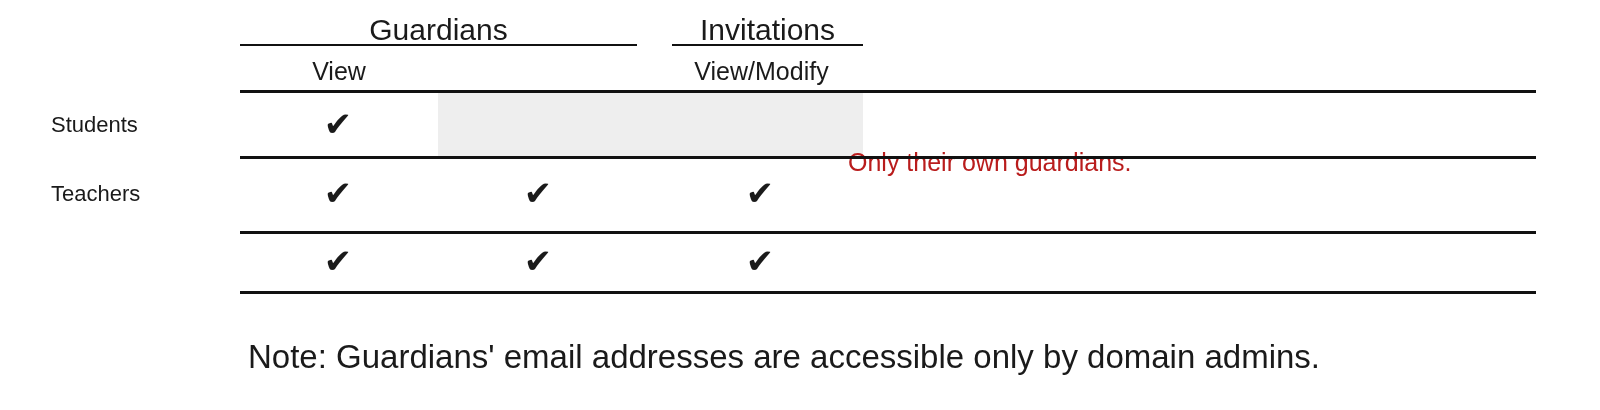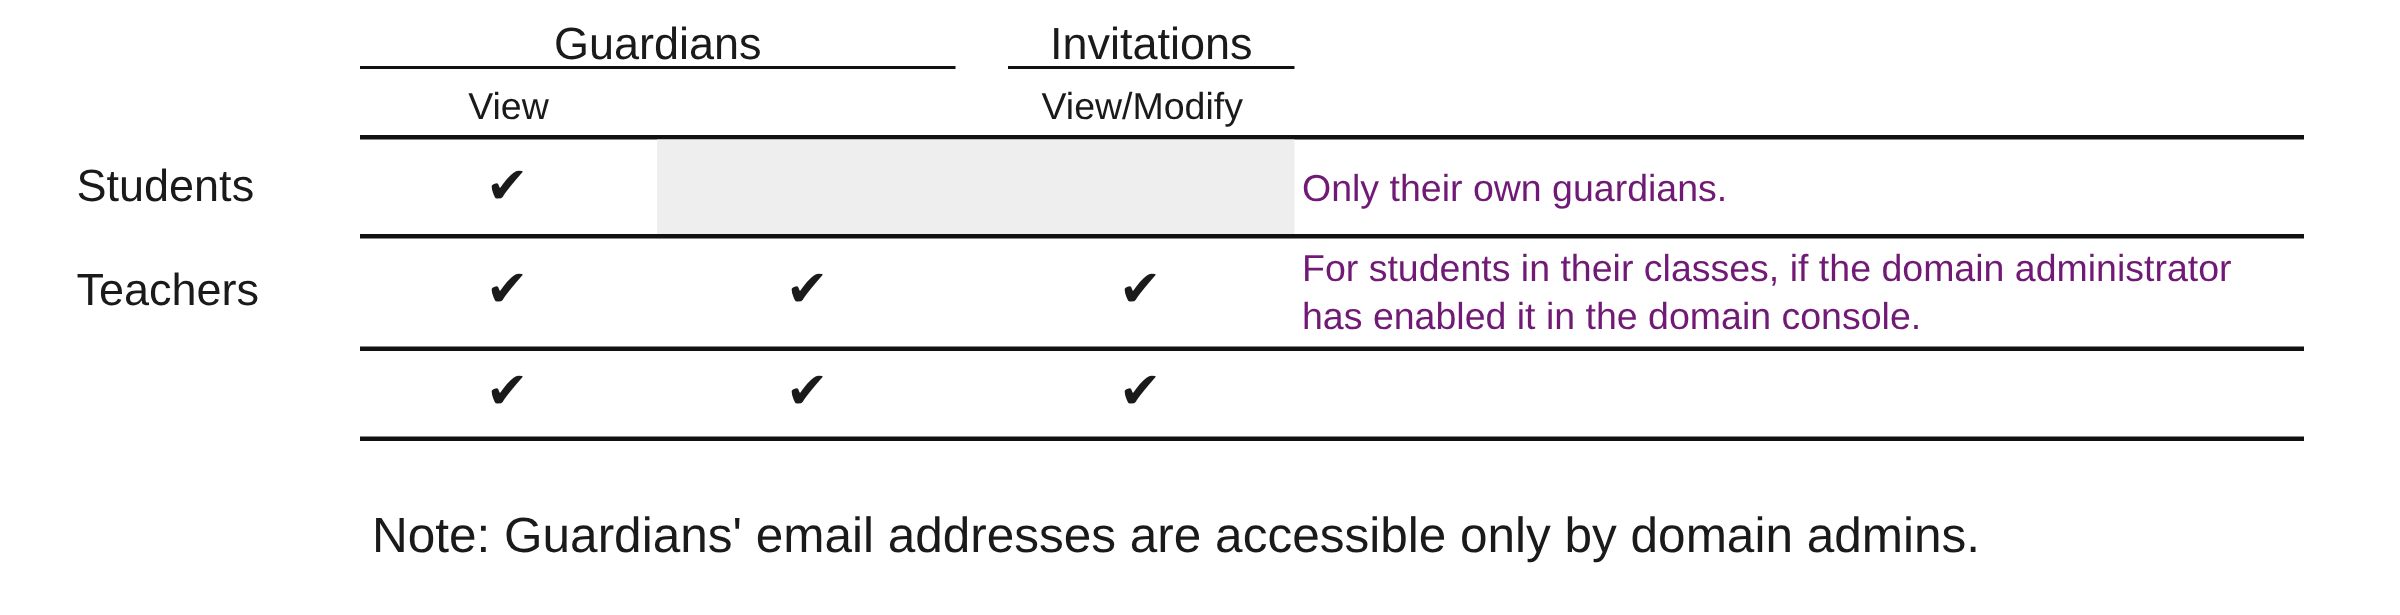--- a/index.html
+++ b/index.html
@@ -54,21 +54,21 @@
     color: #1a1a1a;
   }
   #col-view       { left: 240px; width: 198px; }
   #col-modify     { left: 438px; width: 199px; }
   #col-viewmodify { left: 660px; width: 203px; }
 
   
   .row-label {
     position: absolute;
     left: 51px;
-    font-size: 30px;
+    font-size: 22px;
     line-height: 30px;
     white-space: nowrap;
     color: #1a1a1a;
   }
   #row-label-0 { top: 110px; }
   #row-label-1 { top: 179px; }
   #row-label-2 { top: 247px; }
 
   
   .shaded-cell {
@@ -85,25 +85,26 @@
     line-height: 34px;
     font-weight: 700;
     color: #1a1a1a;
     font-family: "DejaVu Sans", sans-serif;
     user-select: none;
   }
 
   
   .desc {
     position: absolute;
-    left: 868px;
+    left: 848px;
     width: 660px;
     font-size: 25px;
     line-height: 32px;
-    color: #701a75;
+    color: #b91c1c;
+    margin-top: 36px;
   }
   #desc-0 { top: 110px; }
   #desc-1 { top: 163px; }
   #desc-2 { top: 247px; }
 
   
   #table-note {
     position: absolute;
     left: 248px;
     top: 341px;
@@ -148,21 +149,20 @@
   <div class="rule" style="left:240px; top:156px; width:1296px;"></div>
 
   <div class="row-label" id="row-label-1">Teachers</div>
 
   <div class="check" style="left:310px; top:176px;">✔</div>
 
   <div class="check" style="left:510px; top:176px;">✔</div>
 
   <div class="check" style="left:732px; top:176px;">✔</div>
 
-  <div class="desc" id="desc-1">For students in their classes, if the domain administrator has enabled it in the domain console.</div>
 
   <div class="rule" style="left:240px; top:231px; width:1296px;"></div>
 
 
   <div class="check" style="left:310px; top:244px;">✔</div>
 
   <div class="check" style="left:510px; top:244px;">✔</div>
 
   <div class="check" style="left:732px; top:244px;">✔</div>
 

